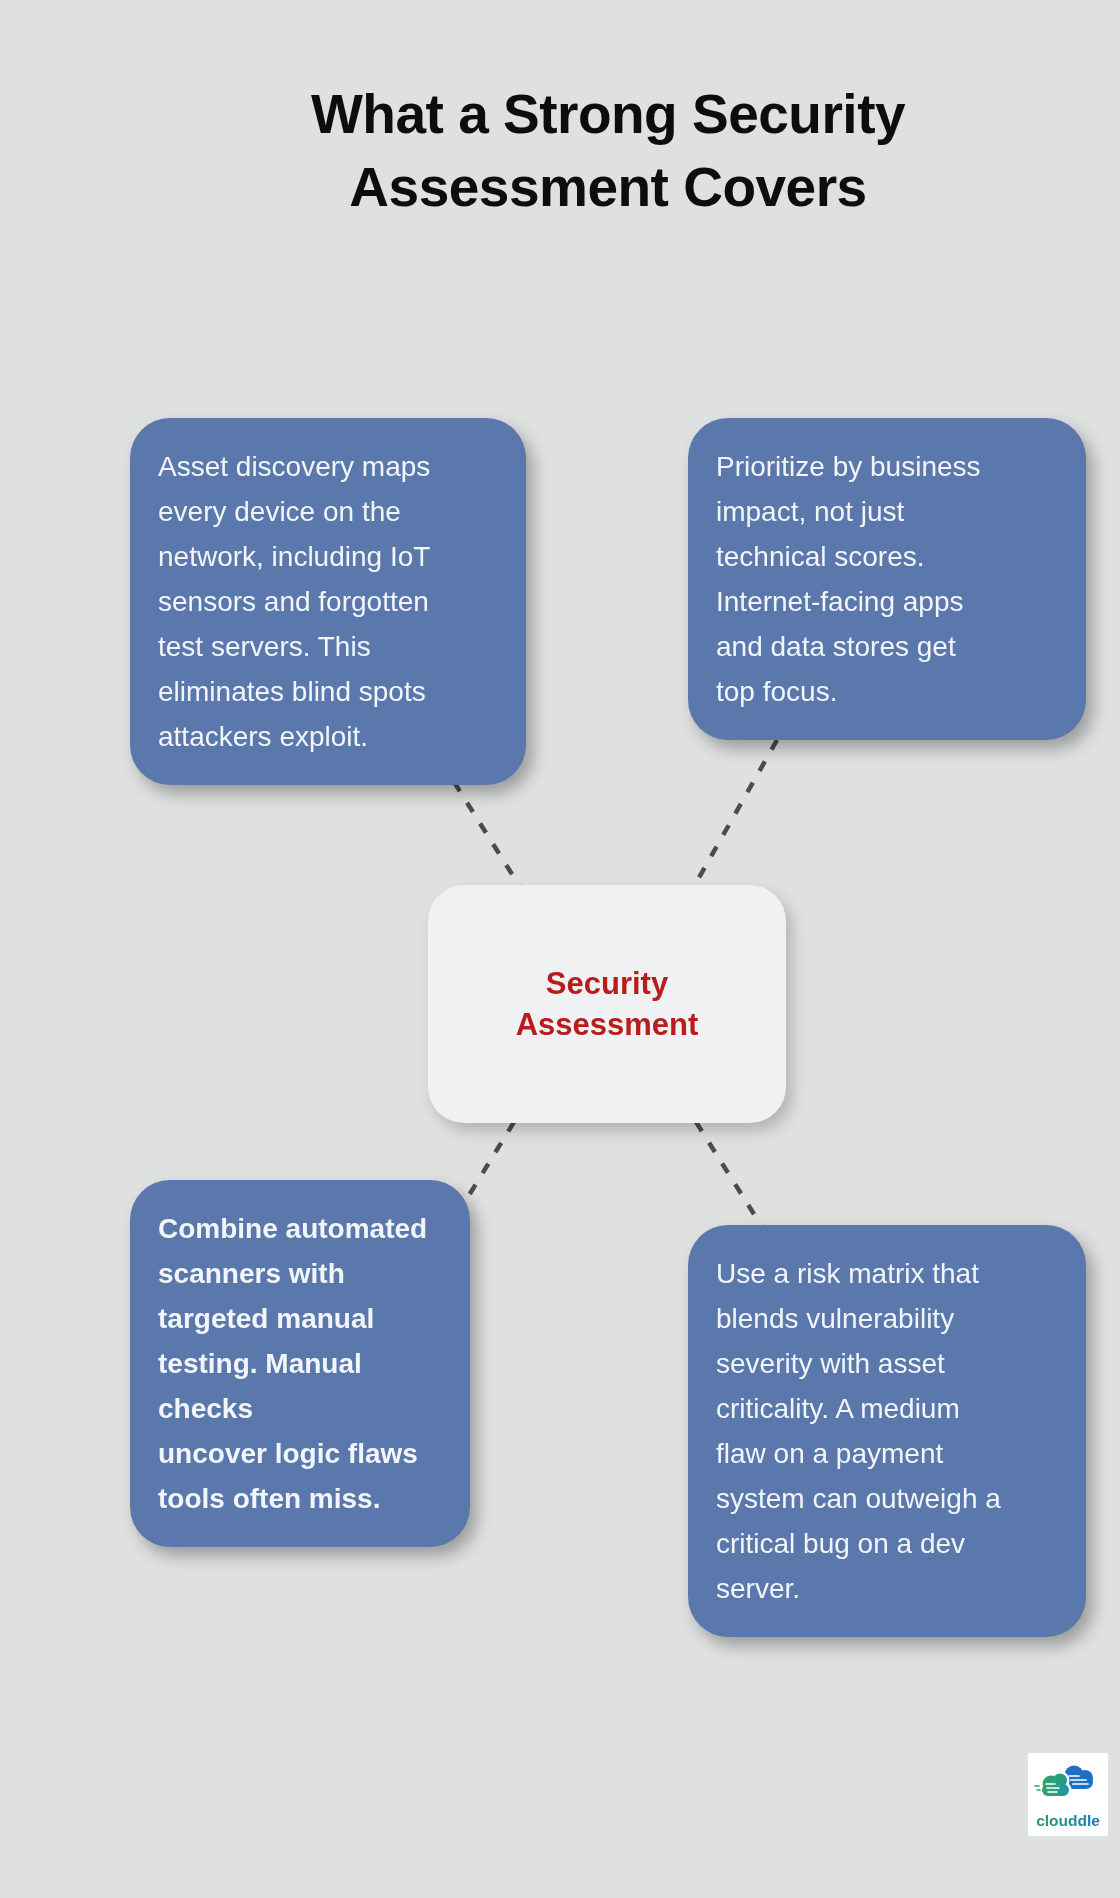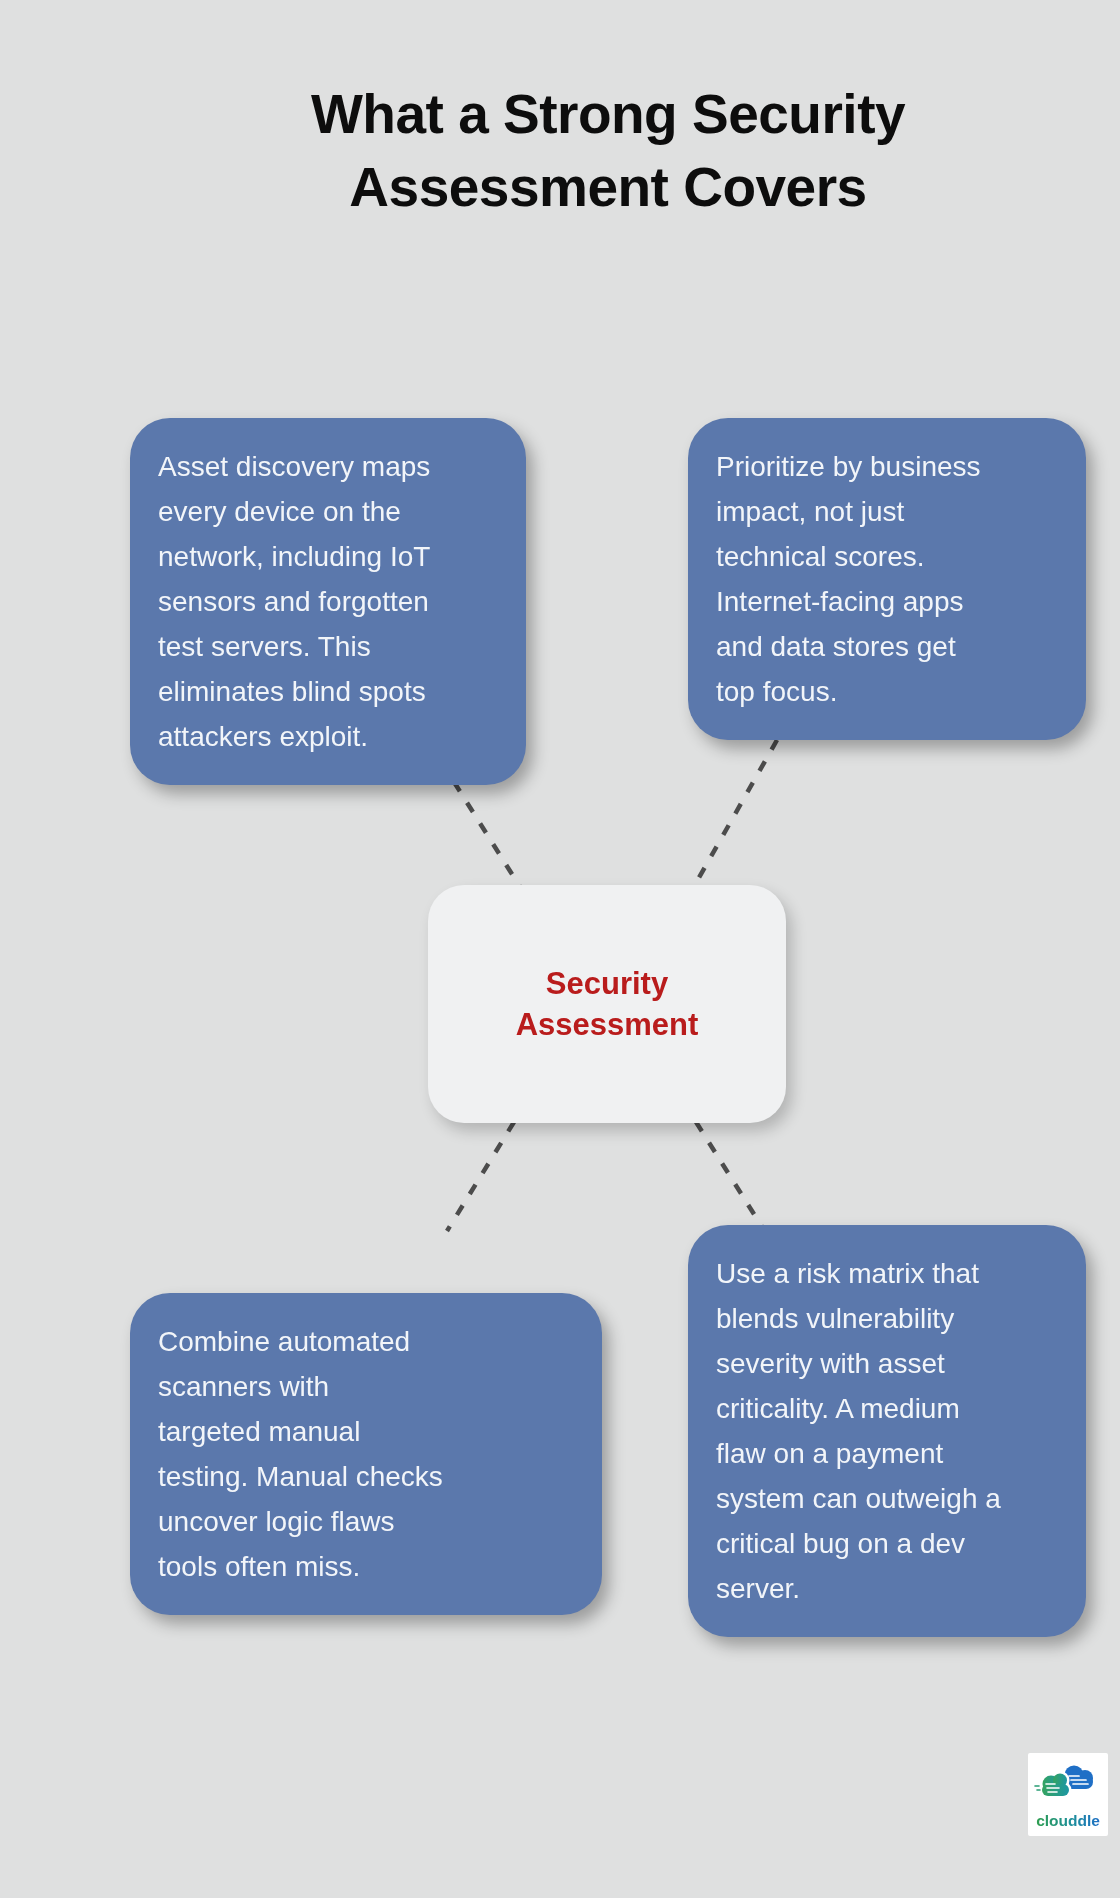--- a/index.html
+++ b/index.html
@@ -33,21 +33,21 @@
     border-radius:40px;
     color:#f2f5f9;
     font-size:28px;
     line-height:45px;
     padding:26px 28px;
     white-space:pre-line;
     box-shadow:7px 9px 16px rgba(0,0,0,0.30);
   }
   .node-tl{left:82px;top:418px;width:396px;}
   .node-tr{left:640px;top:418px;width:398px;}
-  .node-bl{left:82px;top:1293px;width:472px;}
+  .node-bl{left:82px;top:1180px;width:340px;font-weight:bold;}
   .node-br{left:640px;top:1225px;width:398px;}
   .center-node{
     position:absolute;
     z-index:3;
     left:380px;top:885px;
     width:358px;height:238px;
     box-sizing:border-box;
     background:#f0f1f2;
     border-radius:36px;
     display:flex;align-items:center;justify-content:center;

